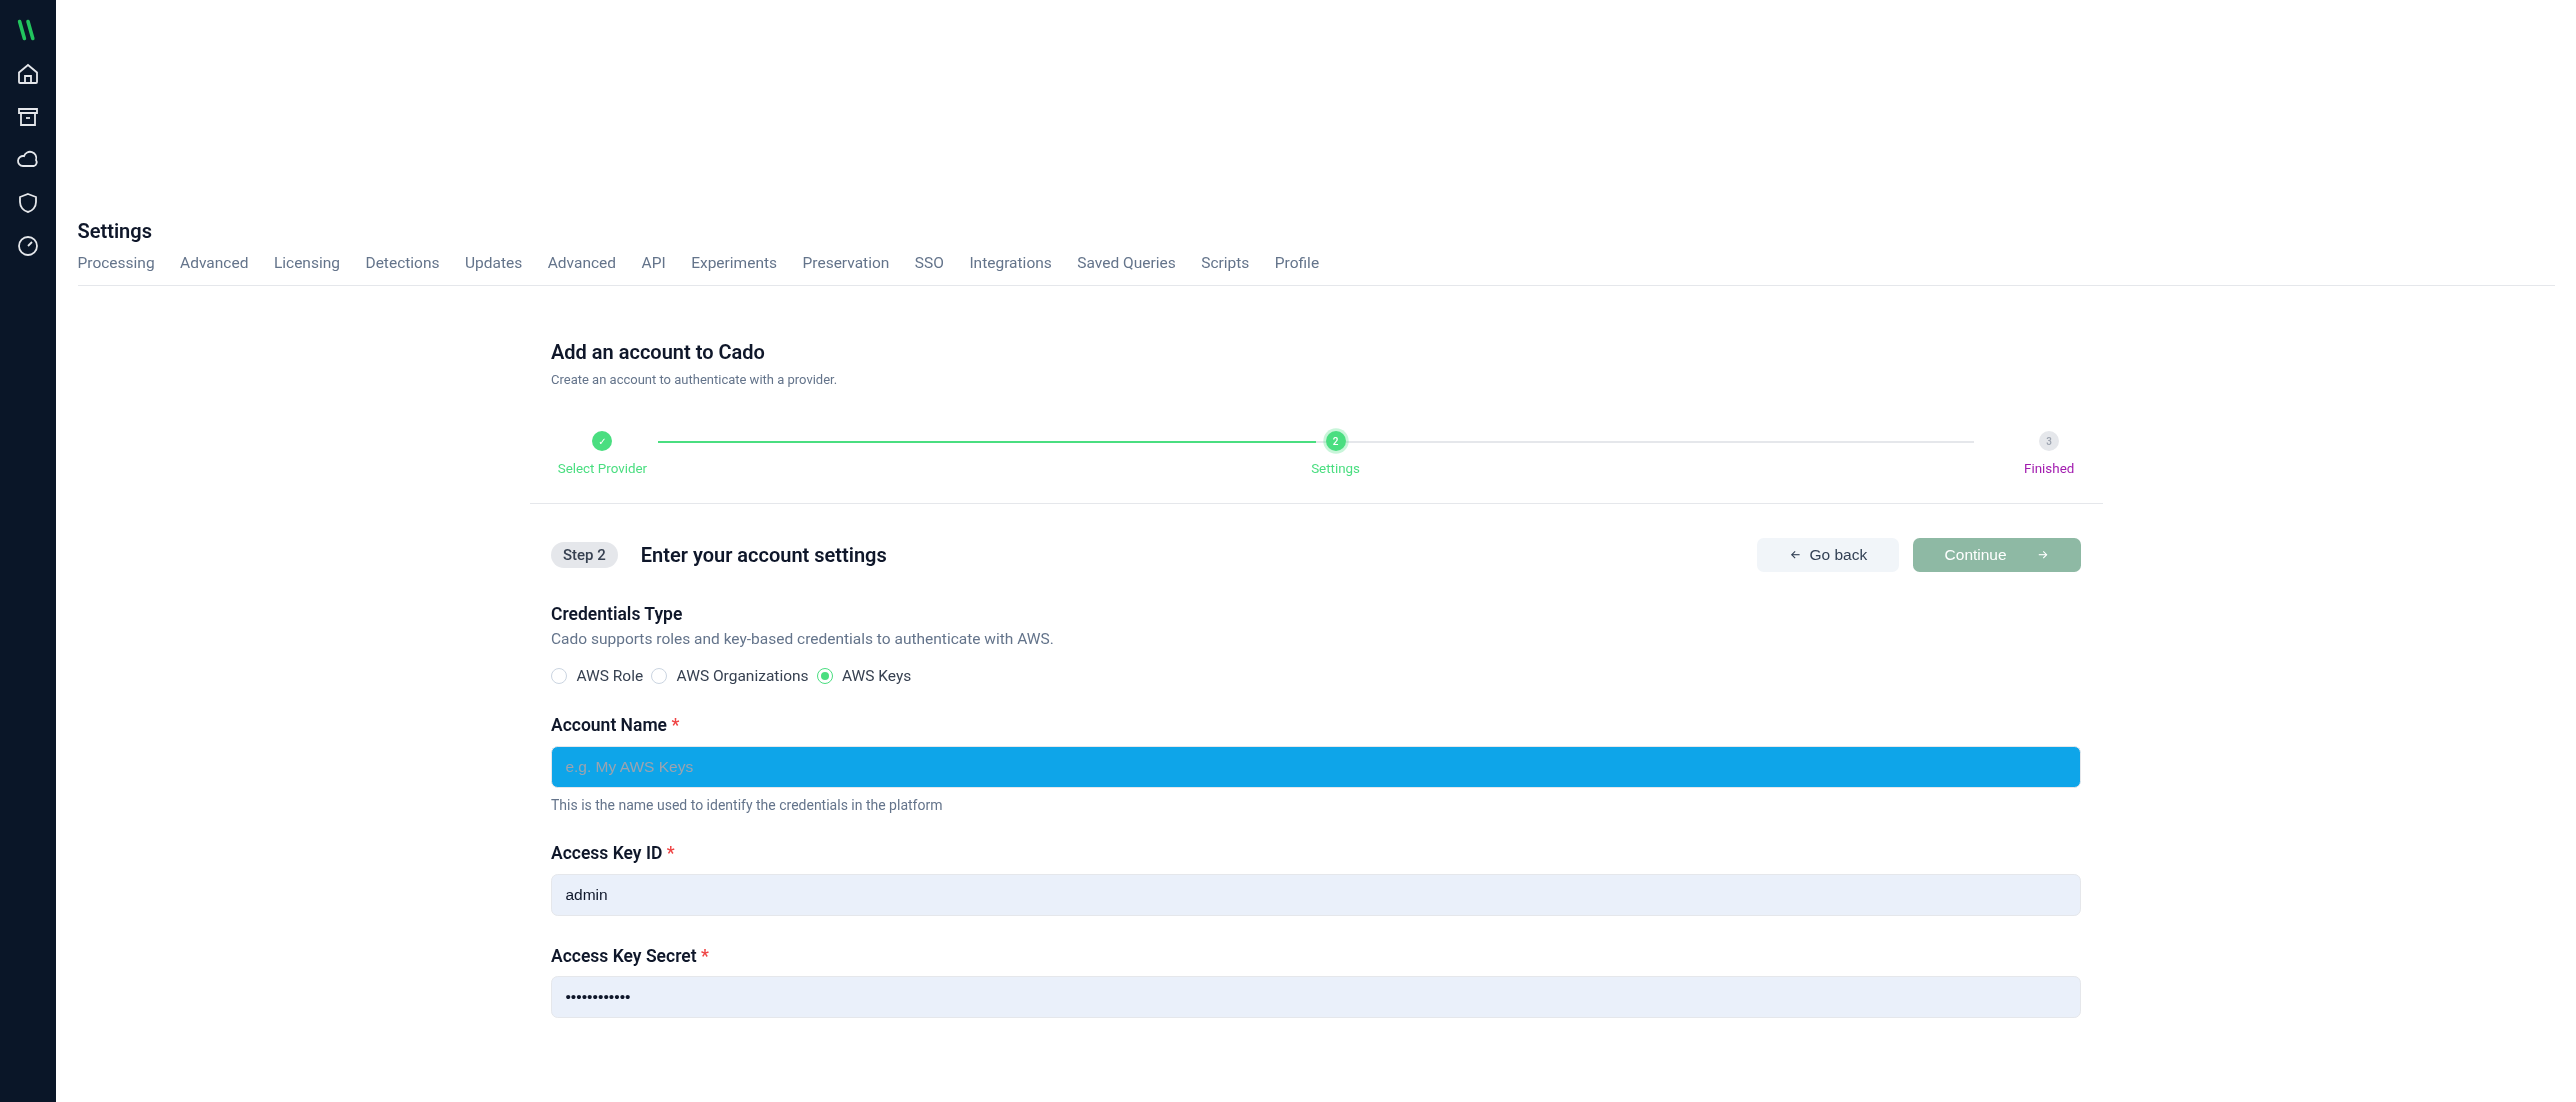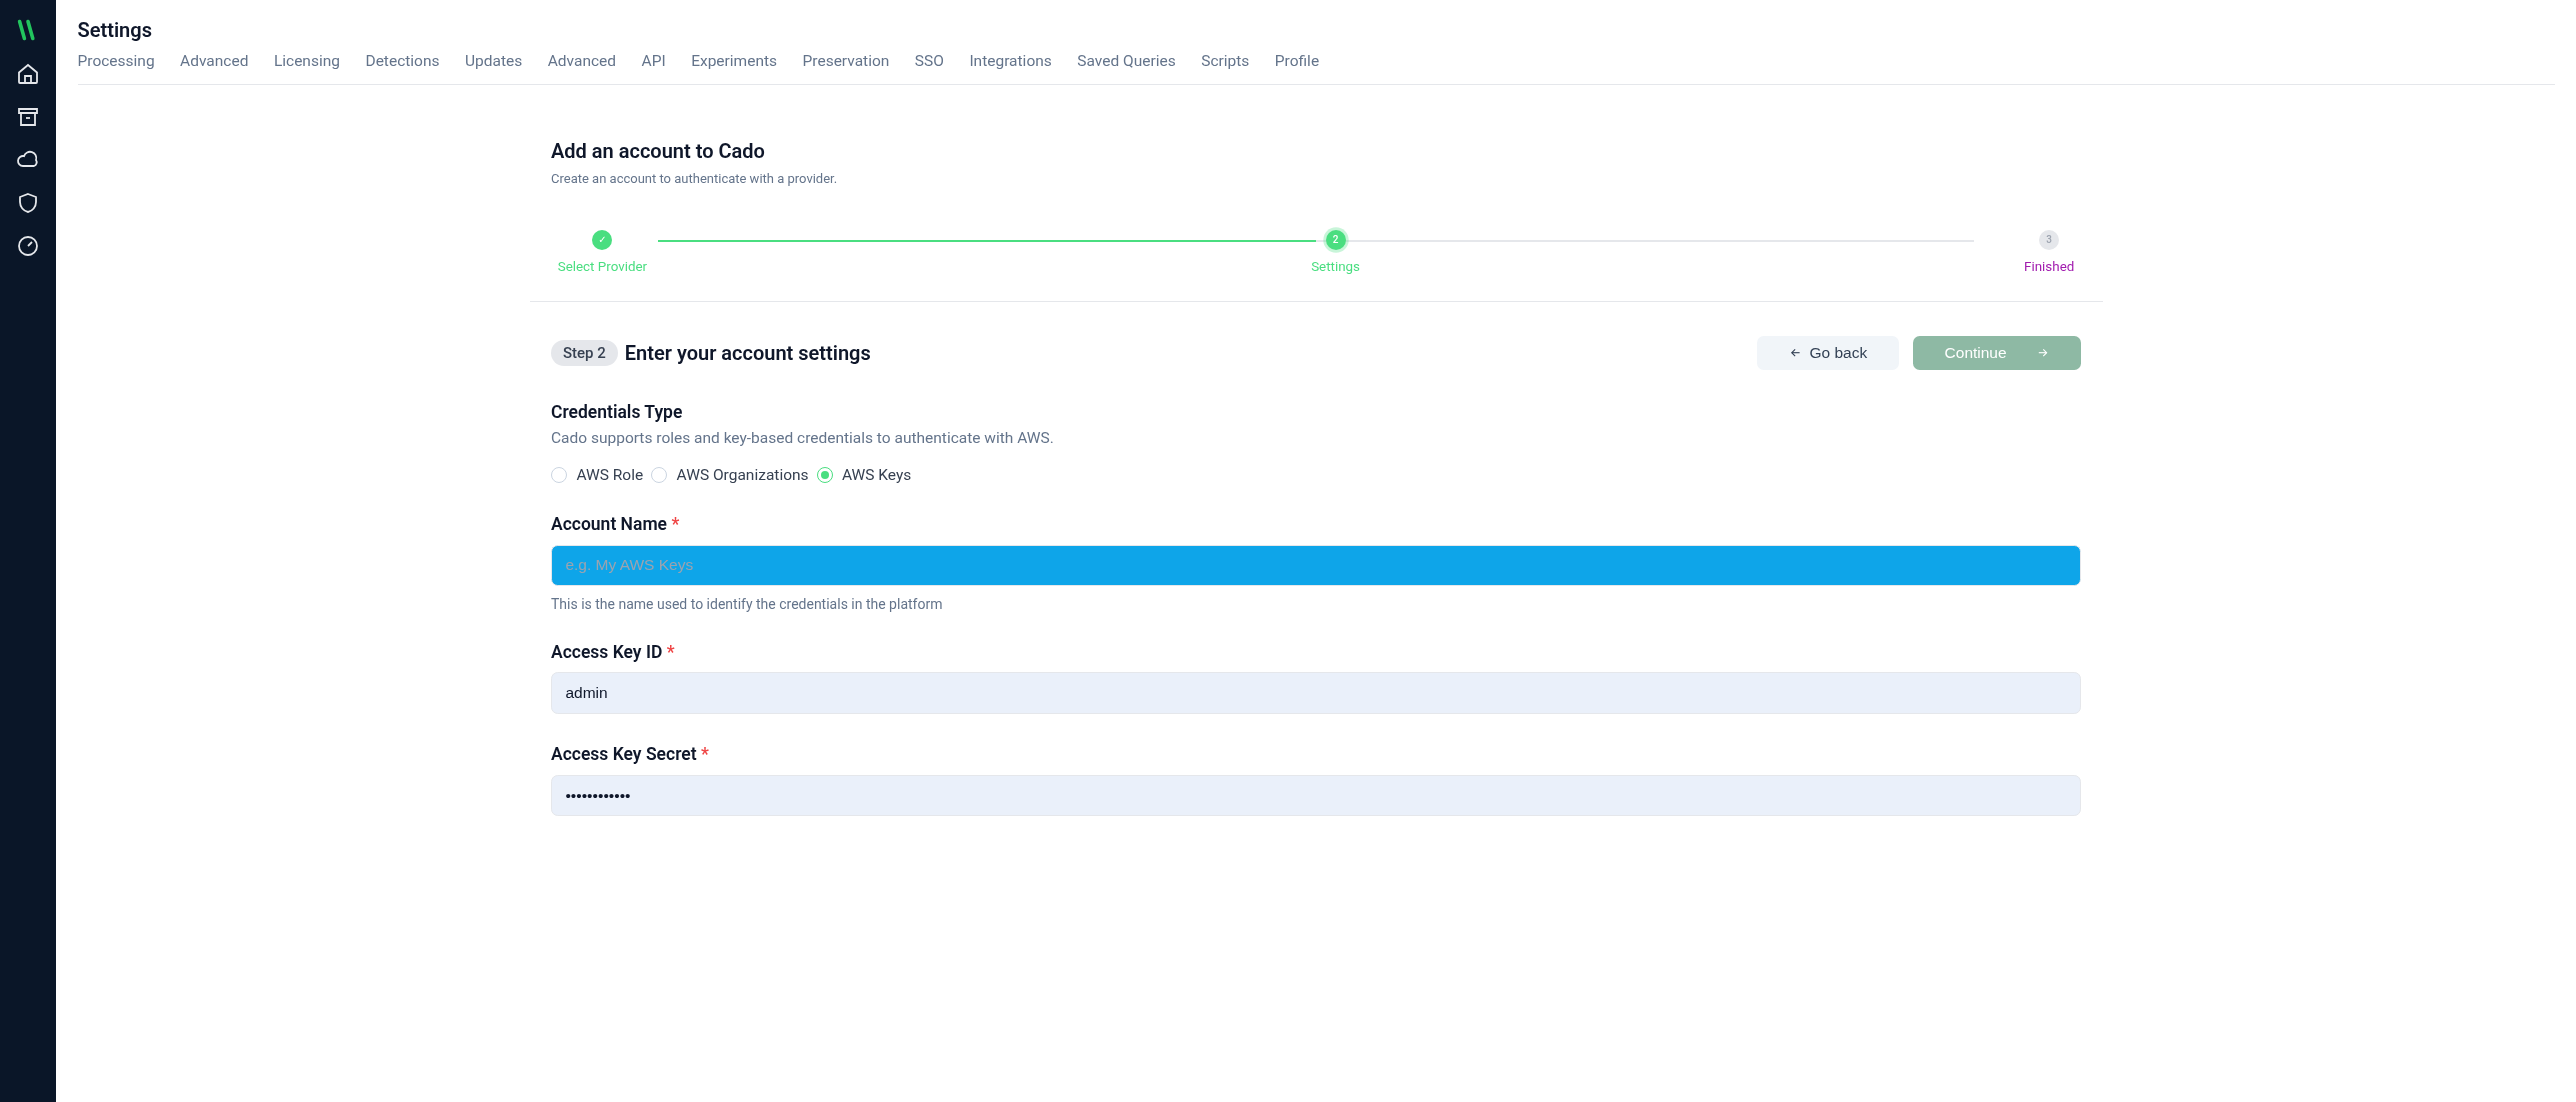--- a/index.html
+++ b/index.html
@@ -3,21 +3,21 @@
 <meta charset="utf-8">
 <style>
 * { box-sizing: border-box; margin: 0; padding: 0; }
 body { font-family: -apple-system, BlinkMacSystemFont, "Segoe UI", Roboto, sans-serif; color: #1f2937; background: #fff; }
 .app { display: flex; height: 100vh; }
 .sidebar { width: 56px; background: #0a1628; display: flex; flex-direction: column; align-items: center; padding-top: 16px; gap: 19px; flex-shrink: 0; }
 .logo { width: 27px; height: 27px; display: flex; align-items: center; justify-content: center; }
 .logo svg { width: 24px; height: 24px; }
 .nav-icon { width: 24px; height: 24px; display: flex; align-items: center; justify-content: center; color: #e5e7eb; cursor: pointer; }
 .nav-icon svg { width: 24px; height: 24px; stroke: #e5e7eb; stroke-width: 1.8; fill: none; }
-.main { flex: 1; display: flex; flex-direction: column; overflow: auto; }
+.main { flex: 1; display: flex; flex-direction: column; overflow: auto; justify-content: flex-end; }
 .header { padding: 17.5px 21.5px 0 21.5px; }
 .page-title { font-size: 20px; font-weight: 600; color: #0f172a; margin-bottom: 10.8px; }
 .tabs { display: flex; gap: 25.5px; border-bottom: 0.7px solid #e5e7eb; }
 .tab { padding-bottom: 13.4px; font-size: 15.5px; color: #64748b; cursor: pointer; }
 .content { padding: 54px 0; max-width: 1573px; margin: 0 auto; width: 100%; }
 .content-inner { padding: 0 21.5px; }
 .section-title { font-size: 20px; font-weight: 600; color: #0f172a; margin-bottom: 8px; }
 .section-subtitle { font-size: 13px; color: #64748b; margin-bottom: 44px; }
 .stepper { display: flex; align-items: center; justify-content: space-between; position: relative; margin-bottom: 27px; padding: 0 6.7px; }
 .step { display: flex; flex-direction: column; align-items: center; gap: 9.4px; z-index: 2; position: relative; }
@@ -26,21 +26,21 @@
 .step-current .step-circle { background: #4ade80; color: #fff; box-shadow: 0 0 0 2.7px rgba(74,222,128,0.3); }
 .step-pending .step-circle { background: #e5e7eb; color: #9ca3af; }
 .step-label { font-size: 13.4px; }
 .step-complete .step-label, .step-current .step-label { color: #4ade80; }
 .step-pending .step-label { color: #a21caf; }
 .step-line { position: absolute; top: 10px; height: 2px; z-index: 1; }
 .line-1 { left: 7%; right: 50%; background: #4ade80; }
 .line-2 { left: 50%; right: 7%; background: #e5e7eb; }
 .divider-h { border-top: 0.7px solid #e5e7eb; margin: 0 -21.5px 34px -21.5px; }
 .step-header { display: flex; align-items: center; justify-content: space-between; margin-bottom: 32px; }
-.step-header-left { display: flex; align-items: center; gap: 7px; }
+.step-header-left { display: flex; align-items: center; gap: 23px; }
 .step-badge { background: #e5e7eb; color: #374151; padding: 4px 12px; border-radius: 672px; font-size: 15px; font-weight: 500; }
 .step-heading { font-size: 20px; font-weight: 600; color: #0f172a; }
 .step-header-right { display: flex; gap: 13.4px; }
 .btn { display: inline-flex; align-items: center; gap: 6.7px; padding: 8px 32px; border-radius: 6.7px; font-size: 15.5px; font-weight: 500; cursor: pointer; border: none; }
 .btn-secondary { background: #f1f5f9; color: #334155; }
 .btn-primary { background: #8eb9a4; color: #fff; gap: 29px; }
 .btn svg { width: 13.4px; height: 13.4px; stroke: currentColor; stroke-width: 2; fill: none; }
 .field-group { margin-bottom: 30px; }
 .field-title { font-size: 17.5px; font-weight: 600; color: #0f172a; margin-bottom: 6.7px; }
 .field-desc { font-size: 15.5px; color: #64748b; margin-bottom: 19px; }

